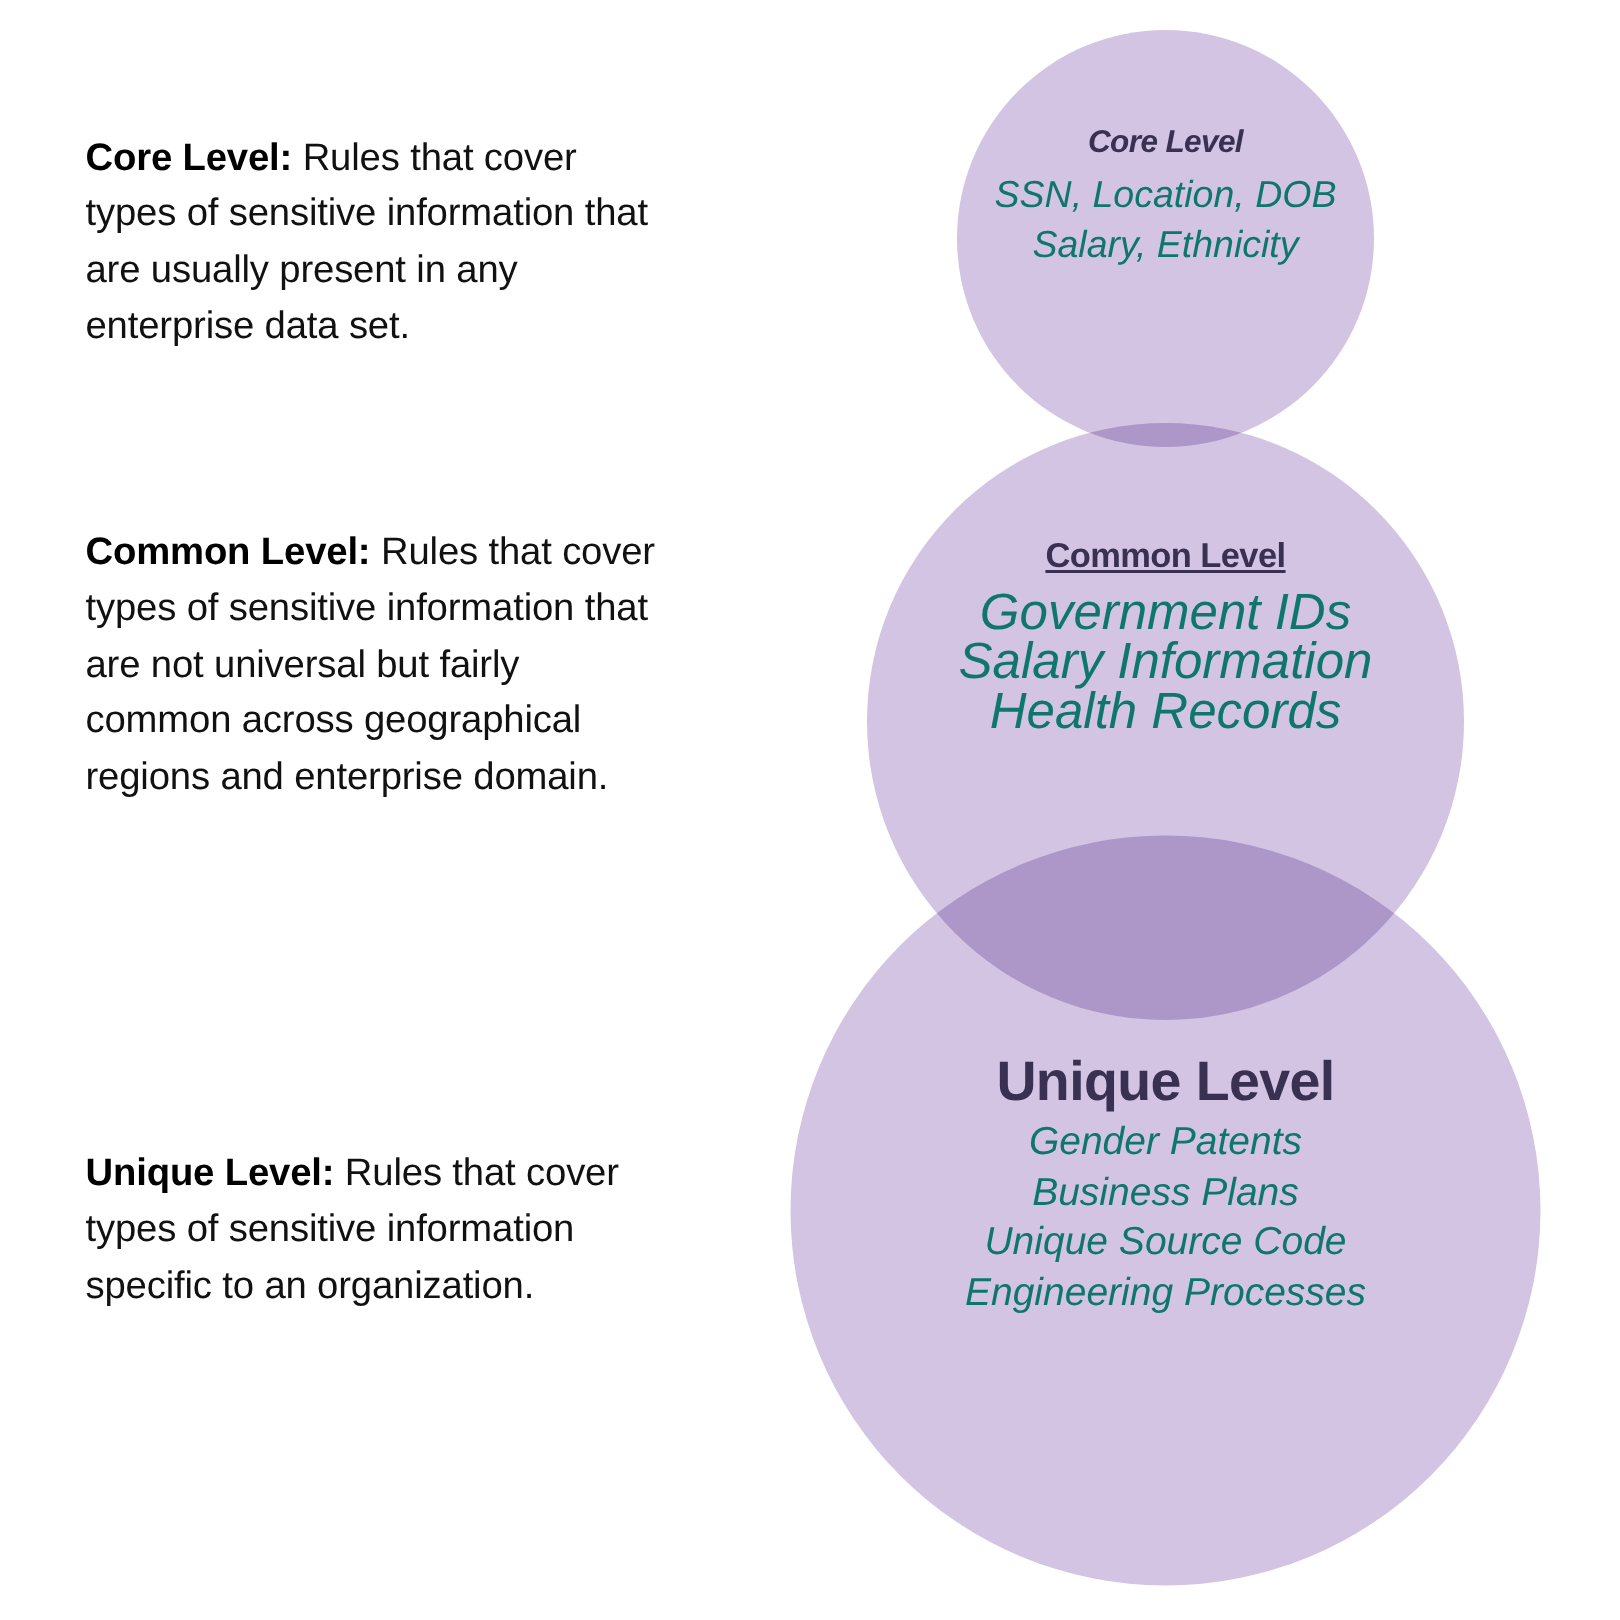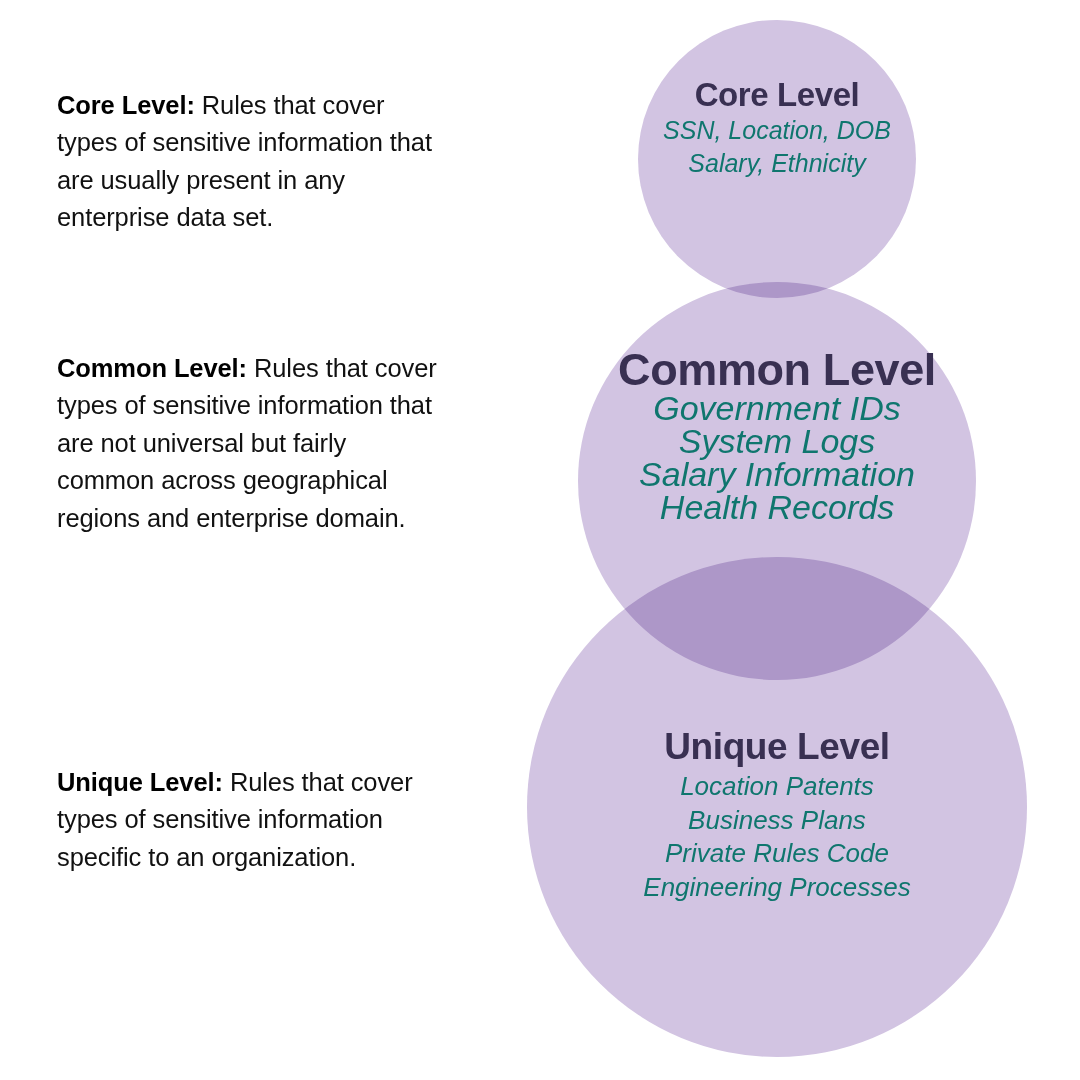--- a/index.html
+++ b/index.html
@@ -106,30 +106,30 @@
     font-weight: 500;
     color: #0f766e;
   }
 
   .label-items div {
     white-space: nowrap;
   }
 
   
   #label-core          { top: 76px; }
-  #label-core .label-title { font-size: 33px; line-height: 38px; }
+  #label-core .label-title { font-size: 21px; line-height: 38px; font-style: italic; }
   #label-core .label-items { font-size: 25px; line-height: 32.5px; }
 
   
   #label-common        { top: 348px; }
-  #label-common .label-title { font-size: 45px; line-height: 44px; }
+  #label-common .label-title { font-size: 23px; line-height: 44px; text-decoration: underline; }
   #label-common .label-items { font-size: 34px; line-height: 33px; }
 
   
-  #label-unique        { top: 724px; }
+  #label-unique        { top: 698px; }
   #label-unique .label-title { font-size: 37px; line-height: 46px; }
   #label-unique .label-items { font-size: 26px; line-height: 33.5px; }
 </style>
 </head>
 <body>
 
 <div id="infographic">
 
   <div class="venn">
     <div class="circle" id="circle-core"></div>
@@ -158,29 +158,28 @@
     <div class="label-items">
       <div>SSN, Location, DOB</div>
       <div>Salary, Ethnicity</div>
     </div>
   </div>
 
   <div class="label-block" id="label-common">
     <div class="label-title">Common Level</div>
     <div class="label-items">
       <div>Government IDs</div>
-      <div>System Logs</div>
       <div>Salary Information</div>
       <div>Health Records</div>
     </div>
   </div>
 
   <div class="label-block" id="label-unique">
     <div class="label-title">Unique Level</div>
     <div class="label-items">
-      <div>Location Patents</div>
+      <div>Gender Patents</div>
       <div>Business Plans</div>
-      <div>Private Rules Code</div>
+      <div>Unique Source Code</div>
       <div>Engineering Processes</div>
     </div>
   </div>
 
 </div>
 
 </body></html>

